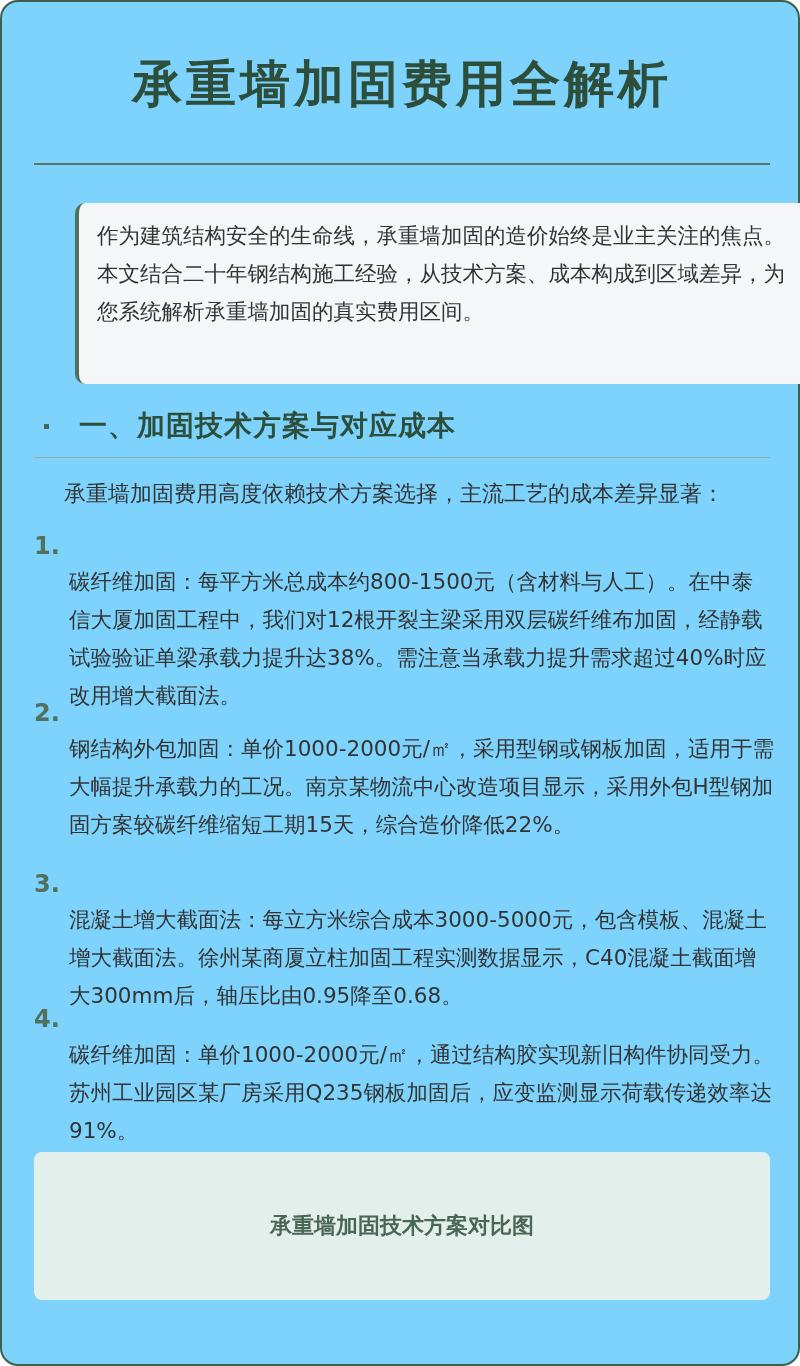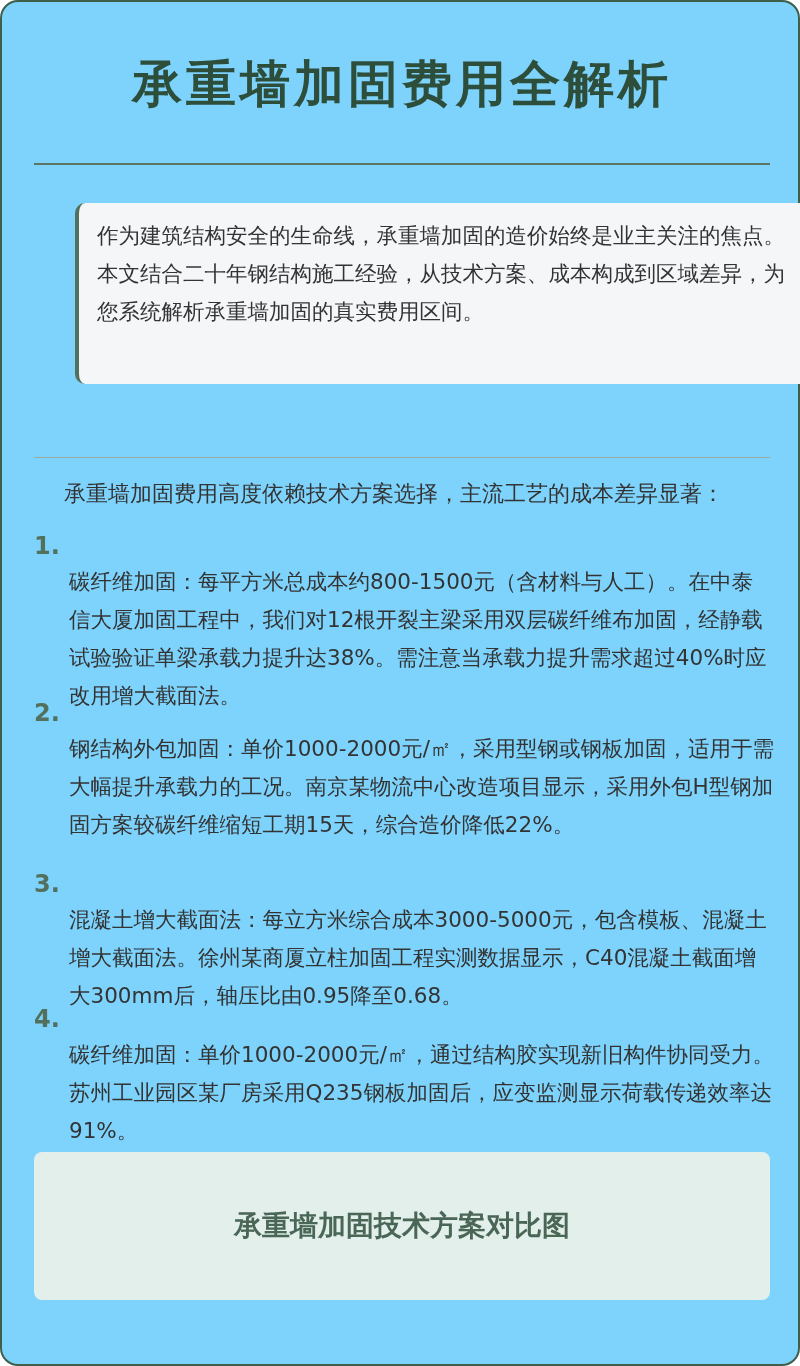--- a/index.html
+++ b/index.html
@@ -48,34 +48,38 @@
     .item-1 { top: 525px; }
     .item-2 { top: 692px; }
     .item-3 { top: 863px; }
     .item-4 { top: 998px; }
     .figure {
       position: absolute; left: 32px; top: 1150px; width: 736px; height: 148px;
       background: #e3efeb; border-radius: 8px;
       display: flex; align-items: center; justify-content: center;
     }
     .figure .caption {
-      font-size: 28px; font-weight: bold; color: #4a6656;
+      font-size: 22px; font-weight: bold; color: #4a6656;
     }
   </style>
 </head>
 <body>
 
 <div class="card">
   <h1 class="title">承重墙加固费用全解析</h1>
   <div class="title-rule"></div>
 
   <div class="intro">
     <p>作为建筑结构安全的生命线，承重墙加固的造价始终是业主关注的焦点。本文结合二十年钢结构施工经验，从技术方案、成本构成到区域差异，为您系统解析承重墙加固的真实费用区间。</p>
   </div>
 
+  <h2 class="section-head">
+    <span class="bullet"></span>
+    <span>一、加固技术方案与对应成本</span>
+  </h2>
   <div class="section-rule"></div>
 
   <p class="lead">承重墙加固费用高度依赖技术方案选择，主流工艺的成本差异显著：</p>
 
   <div class="list-item item-1">
     <span class="num">1.</span>
     <span class="body">碳纤维加固：每平方米总成本约800-1500元（含材料与人工）。在中泰信大厦加固工程中，我们对12根开裂主梁采用双层碳纤维布加固，经静载试验验证单梁承载力提升达38%。需注意当承载力提升需求超过40%时应改用增大截面法。</span>
   </div>
   <div class="list-item item-2">
     <span class="num">2.</span>

